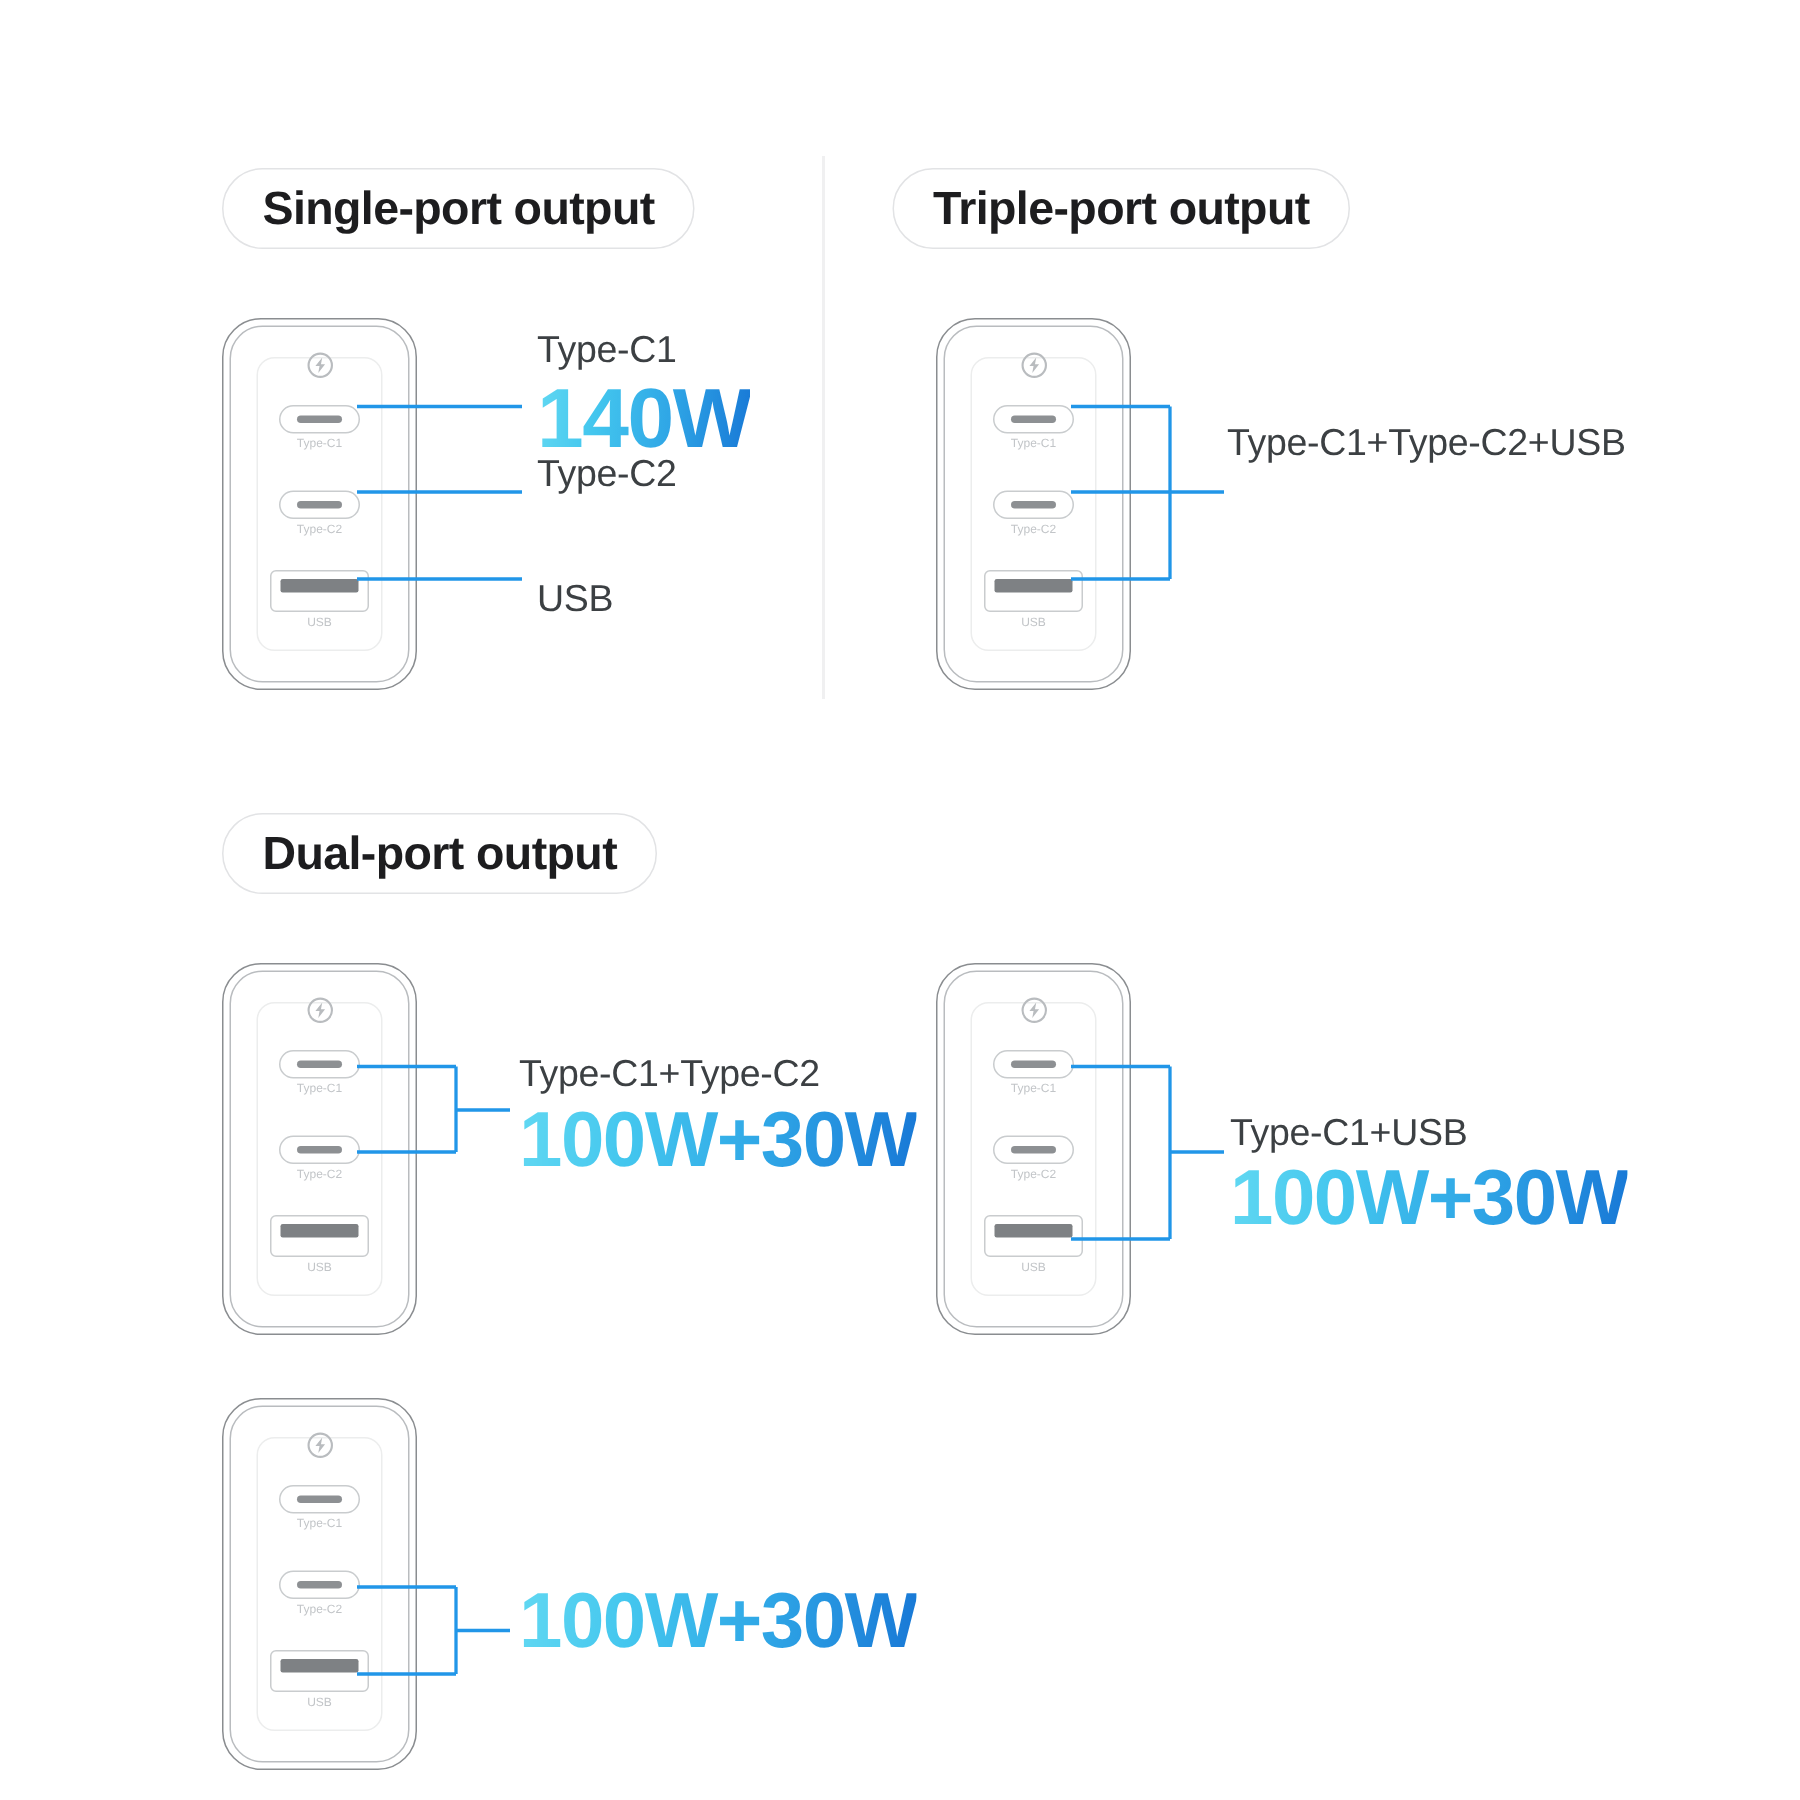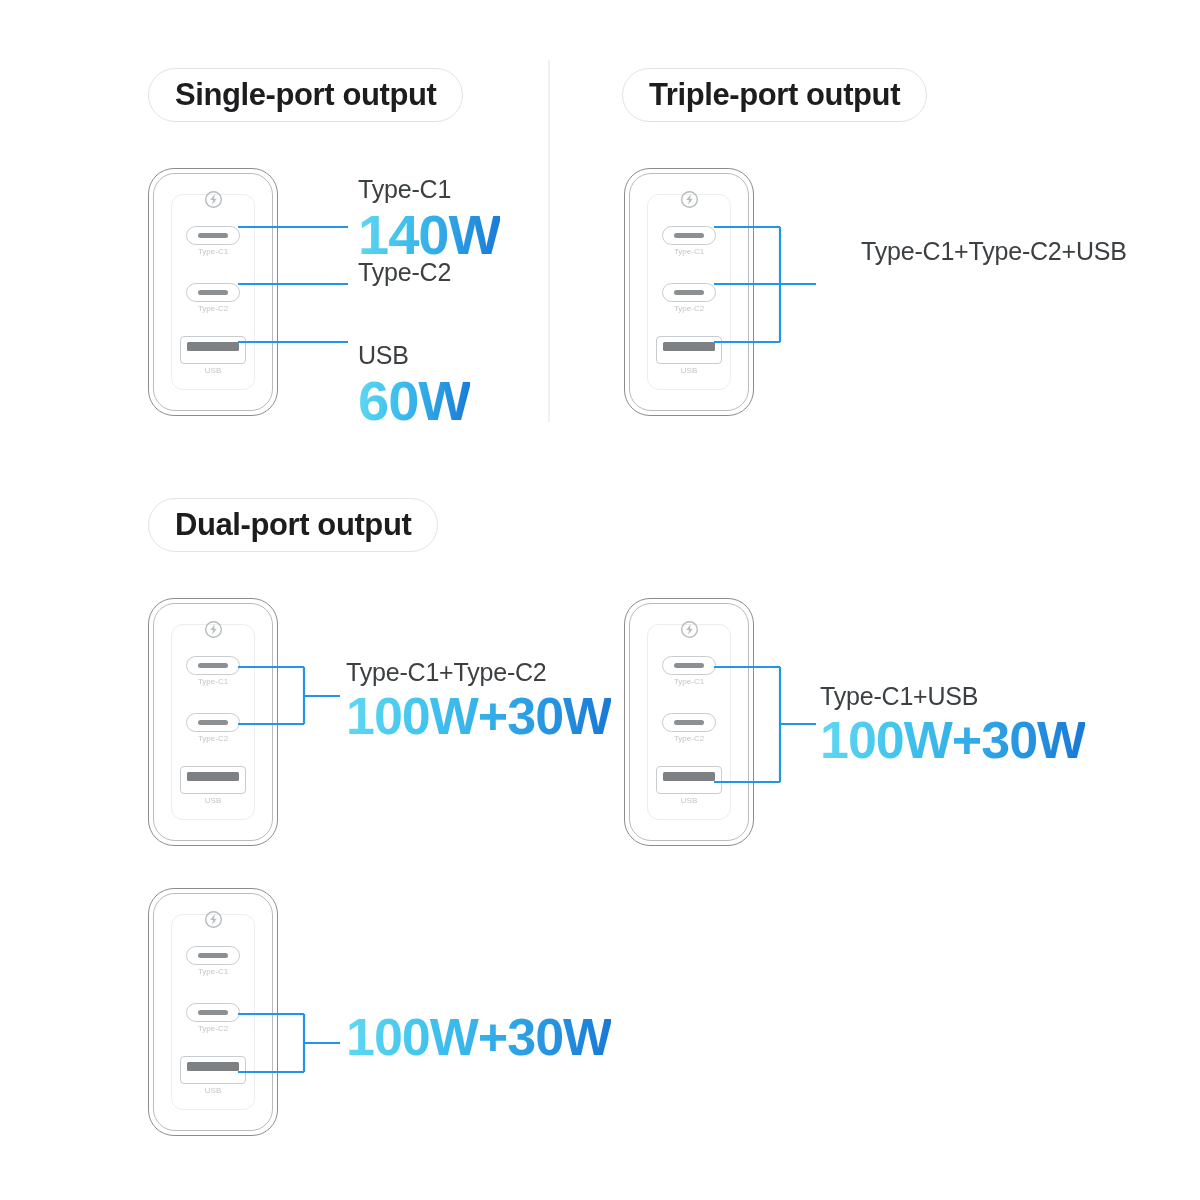--- a/index.html
+++ b/index.html
@@ -4,21 +4,21 @@
 <style>
   html,body{margin:0;padding:0;}
   body{
     width:1200px;height:1200px;
     background:#ffffff;
     font-family:"Liberation Sans", sans-serif;
     position:relative;
     overflow:hidden;
     -webkit-font-smoothing:antialiased;
   }
-  .stage{position:absolute;inset:0;}
+  .stage{position:absolute;inset:0;margin-top:44px;}
 
   
   .pill{
     position:absolute;
     border:1.6px solid #e2e3e5;
     border-radius:999px;
     background:#ffffff;
     display:flex;align-items:center;justify-content:center;
     box-sizing:border-box;
     padding:0 26px;
@@ -134,21 +134,21 @@
 </style>
 </head>
 <body>
 
 <div class="stage">
 
   <div class="pill" style="left:148px;top:68px;">
     <span>Single-port output</span>
   </div>
 
-  <div class="pill" style="left:622px;top:68px;">
+  <div class="pill" style="left:595px;top:68px;">
     <span>Triple-port output</span>
   </div>
 
   <div class="pill" style="left:148px;top:498px;">
     <span>Dual-port output</span>
   </div>
 
   <div class="vdivider" style="left:548px;top:60px;height:362px;"></div>
 
   <div class="charger" style="left:148px;top:168px;width:130px;height:248px;">
@@ -187,21 +187,20 @@
     <div class="cap">Type-C1</div>
     <div class="watt xl">140W</div>
   </div>
 
   <div class="callout" style="left:358px;top:258px;">
     <div class="cap">Type-C2</div>
   </div>
 
   <div class="callout" style="left:358px;top:341px;">
     <div class="cap">USB</div>
-    <div class="watt xl">60W</div>
   </div>
 
   <div class="charger" style="left:624px;top:168px;width:130px;height:248px;">
     <div class="shell-outer"></div>
     <div class="shell-inner"></div>
     <div class="faceplate" style="left:23px;top:26px;width:84px;height:196px;"></div>
 
     <svg class="bolt-icon" style="left:56px;top:22px;" width="19" height="19" viewBox="0 0 20 20">
       <circle cx="10" cy="10" r="8.2" fill="none" stroke="#b9bcbf" stroke-width="1.5"></circle>
       <path d="M11.4 4.6 L6.6 10.6 L9.5 10.6 L8.6 15.4 L13.4 9.3 L10.5 9.3 Z" fill="#b9bcbf"></path>
@@ -224,21 +223,21 @@
   </div>
 
   <svg class="conn" style="left:712px;top:180px;" width="120" height="230">
     <line x1="2" y1="47" x2="68" y2="47"></line>
     <line x1="2" y1="104" x2="68" y2="104"></line>
     <line x1="2" y1="162" x2="68" y2="162"></line>
     <line x1="68" y1="47" x2="68" y2="162"></line>
     <line x1="68" y1="104" x2="104" y2="104"></line>
   </svg>
 
-  <div class="callout" style="left:861px;top:237px;">
+  <div class="callout" style="left:818px;top:237px;">
     <div class="cap">Type-C1+Type-C2+USB</div>
   </div>
 
   <div class="charger" style="left:148px;top:598px;width:130px;height:248px;">
     <div class="shell-outer"></div>
     <div class="shell-inner"></div>
     <div class="faceplate" style="left:23px;top:26px;width:84px;height:196px;"></div>
 
     <svg class="bolt-icon" style="left:56px;top:22px;" width="19" height="19" viewBox="0 0 20 20">
       <circle cx="10" cy="10" r="8.2" fill="none" stroke="#b9bcbf" stroke-width="1.5"></circle>
@@ -299,21 +298,21 @@
     <div class="port-label" style="left:32px;top:198px;width:66px;font-size:8px;">USB</div>
   </div>
 
   <svg class="conn" style="left:712px;top:610px;" width="120" height="230">
     <line x1="2" y1="57" x2="68" y2="57"></line>
     <line x1="2" y1="172" x2="68" y2="172"></line>
     <line x1="68" y1="57" x2="68" y2="172"></line>
     <line x1="68" y1="114" x2="104" y2="114"></line>
   </svg>
 
-  <div class="callout" style="left:820px;top:682px;">
+  <div class="callout" style="left:820px;top:697px;">
     <div class="cap">Type-C1+USB</div>
     <div class="watt big">100W+30W</div>
   </div>
 
   <div class="charger" style="left:148px;top:888px;width:130px;height:248px;">
     <div class="shell-outer"></div>
     <div class="shell-inner"></div>
     <div class="faceplate" style="left:23px;top:26px;width:84px;height:196px;"></div>
 
     <svg class="bolt-icon" style="left:56px;top:22px;" width="19" height="19" viewBox="0 0 20 20">

